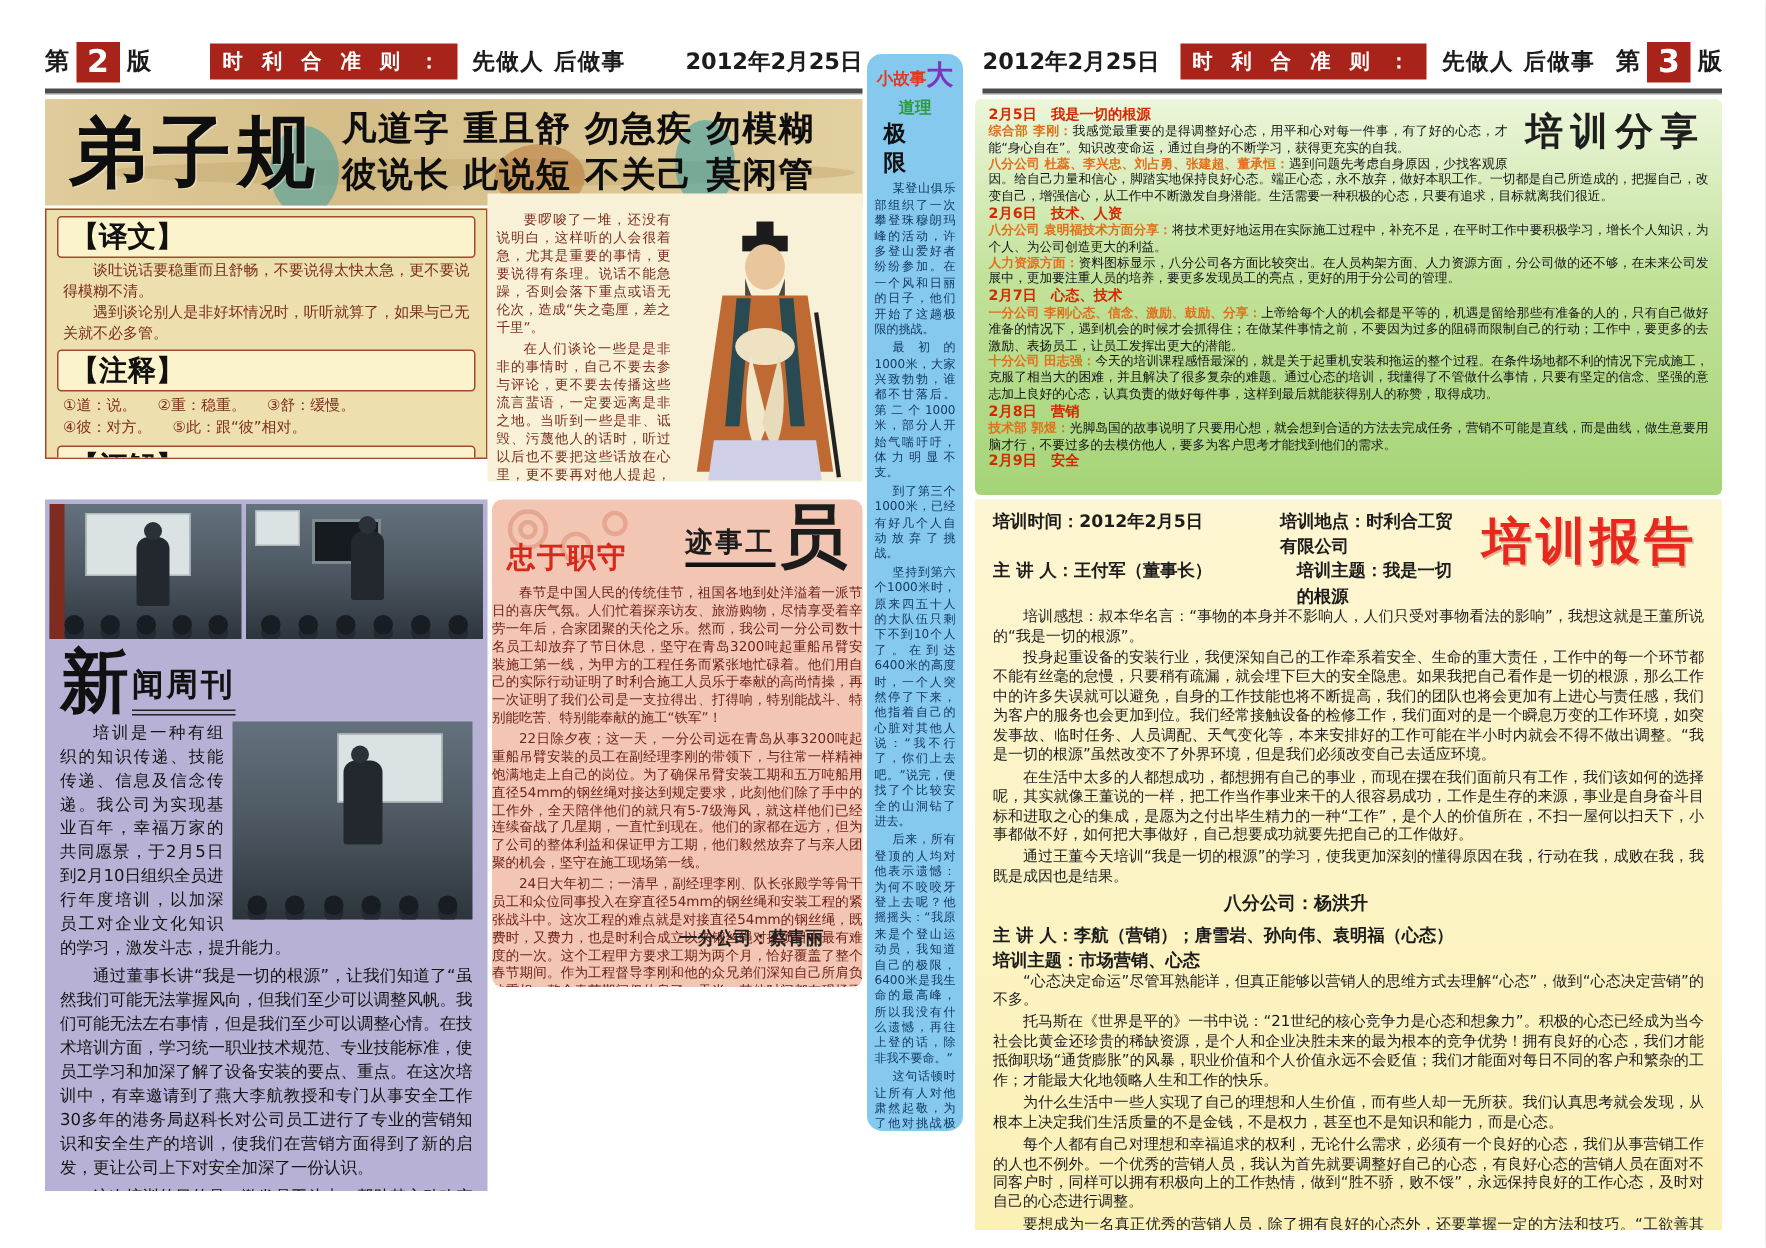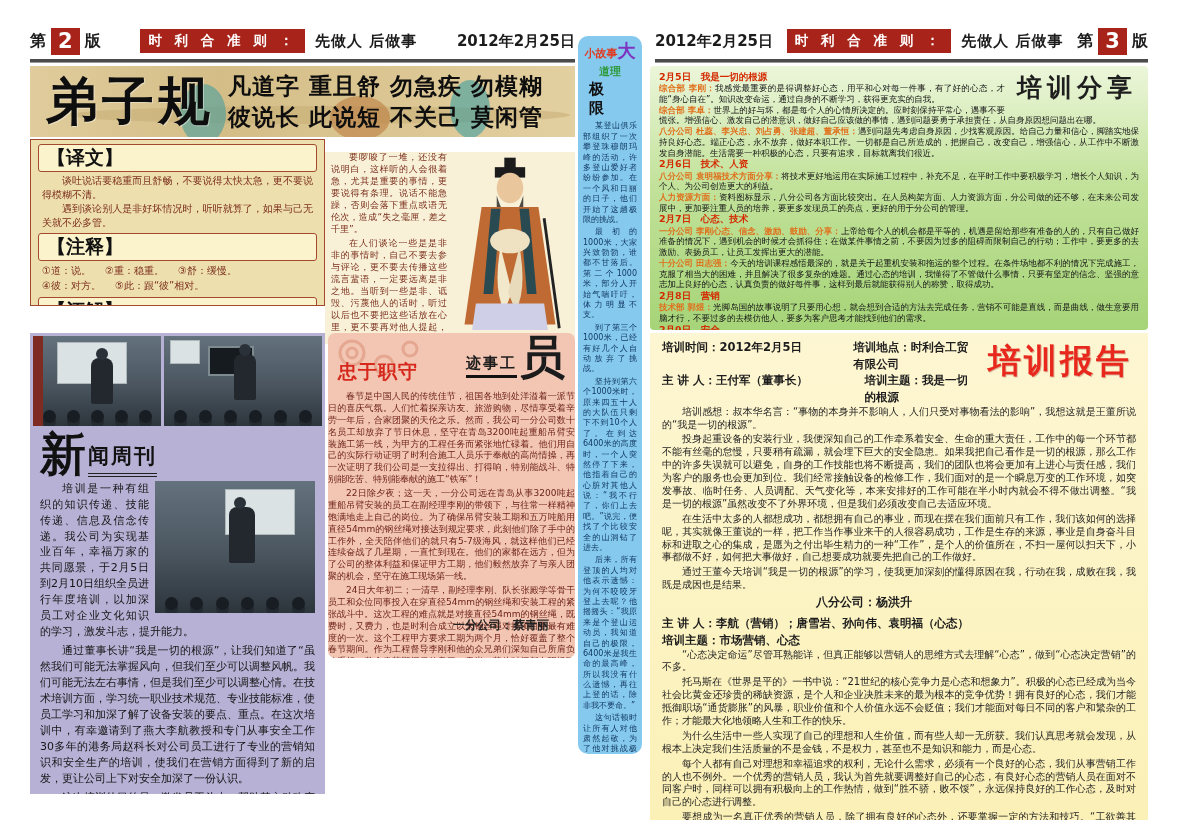--- a/index.html
+++ b/index.html
@@ -31,21 +31,21 @@
   .a4 { left:40px; top:40px; width:500px; height:18px; background:#c7ad74; border-radius:0; }
   .dzg-title { position:relative; font-size:52px; font-weight:bold; color:#0e0e0e; margin:0 14px 0 16px; letter-spacing:4px; text-shadow:1px 1px 0 rgba(255,255,255,.4); }
   .dzg-verse { position:relative; font-weight:bold; font-size:23px; line-height:1.32; color:#0e0e0e; letter-spacing:1px; }
 
   
   .classic { position:absolute; left:30px; top:139px; width:295px; height:167px; background:#eedfae; border:1px solid #a3492d; overflow:hidden; }
   .cbar { background:#fbf3cb; border:1px solid #a3492d; border-radius:3px; margin:4px 7px 2px; padding:0 8px; font-size:19px; font-weight:bold; color:#111; font-family:"DejaVu Serif","Liberation Serif",serif; }
   .classic p { color:#7a2d1b; font-size:10px; line-height:1.36; margin:1px 11px; text-indent:2em; text-align:justify; }
   .classic .zsrow { display:flex; flex-wrap:wrap; margin:2px 11px; }
   .classic .zsrow span { color:#7a2d1b; font-size:10px; margin-right:14px; line-height:1.5; }
-  .classic-mid { position:absolute; left:325px; top:152px; width:250px; height:192px; background:#f8f1d8; overflow:hidden; padding:0 6px; }
+  .classic-mid { position:absolute; left:325px; top:129px; width:250px; height:192px; background:#f8f1d8; overflow:hidden; padding:13px 6px; }
   .classic-mid svg { float:right; margin:0 0 2px 4px; }
   .classic-mid p { color:#7a2d1b; font-size:9px; line-height:1.33; text-indent:2em; text-align:justify; margin-bottom:2px; }
 
   
   .photo { position:relative; background:linear-gradient(180deg,#64727d 0%,#4a555f 55%,#2d353c 100%); overflow:hidden; }
   .board { position:absolute; background:#dbe2e4; border:1px solid #aeb8ba; }
   .screen { position:absolute; background:#161b1f; border:2px solid #7d8a90; }
   .person { position:absolute; width:22px; height:46px; background:#22282e; border-radius:8px 8px 2px 2px; }
   .person:before { content:""; position:absolute; top:-10px; left:5px; width:12px; height:12px; border-radius:50%; background:#2b3138; }
   .heads { position:absolute; bottom:3px; left:4px; right:4px; display:flex; justify-content:space-around; }
@@ -61,21 +61,21 @@
   .news-body { padding:4px 10px; }
   .news-body .ph3 { float:right; width:160px; height:132px; margin:0 0 4px 6px; }
   .news-body p { font-size:11px; line-height:1.45; text-indent:2em; color:#141414; text-align:justify; margin-bottom:3px; }
 
   
   .pink { position:absolute; left:328px; top:333px; width:247px; height:325px; background:#f2c6b3; border-radius:7px; overflow:hidden; }
   .pink-head { position:relative; height:56px; }
   .swirl { position:absolute; left:4px; top:2px; opacity:.7; }
   .badge { position:absolute; left:10px; top:26px; color:#d6281c; font-size:19px; font-weight:bold; letter-spacing:1px; }
   .emp-title { position:absolute; right:10px; top:4px; display:flex; align-items:flex-end; }
-  .emp-small { font-size:15px; font-weight:bold; border-bottom:3px solid #111; padding-bottom:2px; letter-spacing:2px; }
+  .emp-small { font-size:18px; font-weight:bold; border-bottom:3px solid #111; padding-bottom:2px; letter-spacing:2px; }
   .emp-big { font-size:46px; font-weight:bold; line-height:.9; margin-left:2px; }
   .pink-body { padding:2px 0; height:366px; overflow:hidden; }
   .pink-body p { font-size:9px; color:#6e2318; line-height:1.32; text-indent:2em; text-align:justify; margin-bottom:2px; }
   .pink-sig { position:absolute; right:26px; bottom:24px; font-size:12px; font-weight:bold; color:#222; }
 
   
   .story { position:absolute; left:578px; top:36px; width:64px; height:718px; background:#85c9ef; border-radius:10px; padding:5px 5px; overflow:hidden; }
   .story-head { text-align:center; font-weight:bold; line-height:1.1; }
   .sh-a { color:#e03a20; font-size:11px; }
   .sh-b { color:#7d35c0; font-size:18px; }
@@ -268,21 +268,20 @@
       <span class="numbox">3</span>
       <span class="pageword">版</span>
     </span>
   </div>
   <div class="rule rule-r"></div>
 
   <div class="share">
     <div class="share-title">培训分享</div>
     <div class="ts-date">2月5日　我是一切的根源</div>
     <p><b class="ts-name">综合部 李刚：</b><span>我感觉最重要的是得调整好心态，用平和心对每一件事，有了好的心态，才能“身心自在”。知识改变命运，通过自身的不断学习，获得更充实的自我。</span></p>
-    <p><b class="ts-name">综合部 李卓：</b><span>世界上的好与坏，都是每个人的心情所决定的。应时刻保持平常心，遇事不要慌张。增强信心、激发自己的潜意识，做好自己应该做的事情，遇到问题要勇于承担责任，从自身原因想问题出在哪。</span></p>
     <p><b class="ts-name">八分公司 杜蕊、李兴忠、刘占勇、张建超、董承恒：</b><span>遇到问题先考虑自身原因，少找客观原因。给自己力量和信心，脚踏实地保持良好心态。端正心态，永不放弃，做好本职工作。一切都是自己所造成的，把握自己，改变自己，增强信心，从工作中不断激发自身潜能。生活需要一种积极的心态，只要有追求，目标就离我们很近。</span></p>
     <div class="ts-date">2月6日　技术、人资</div>
     <p><b class="ts-name">八分公司 袁明福技术方面分享：</b><span>将技术更好地运用在实际施工过程中，补充不足，在平时工作中要积极学习，增长个人知识，为个人、为公司创造更大的利益。</span></p>
     <p><b class="ts-name">人力资源方面：</b><span>资料图标显示，八分公司各方面比较突出。在人员构架方面、人力资源方面，分公司做的还不够，在未来公司发展中，更加要注重人员的培养，要更多发现员工的亮点，更好的用于分公司的管理。</span></p>
     <div class="ts-date">2月7日　心态、技术</div>
     <p><b class="ts-name">一分公司 李刚心态、信念、激励、鼓励、分享：</b><span>上帝给每个人的机会都是平等的，机遇是留给那些有准备的人的，只有自己做好准备的情况下，遇到机会的时候才会抓得住；在做某件事情之前，不要因为过多的阻碍而限制自己的行动；工作中，要更多的去激励、表扬员工，让员工发挥出更大的潜能。</span></p>
     <p><b class="ts-name">十分公司 田志强：</b><span>今天的培训课程感悟最深的，就是关于起重机安装和拖运的整个过程。在条件场地都不利的情况下完成施工，克服了相当大的困难，并且解决了很多复杂的难题。通过心态的培训，我懂得了不管做什么事情，只要有坚定的信念、坚强的意志加上良好的心态，认真负责的做好每件事，这样到最后就能获得别人的称赞，取得成功。</span></p>
     <div class="ts-date">2月8日　营销</div>
     <p><b class="ts-name">技术部 郭煜：</b><span>光脚岛国的故事说明了只要用心想，就会想到合适的方法去完成任务，营销不可能是直线，而是曲线，做生意要用脑才行，不要过多的去模仿他人，要多为客户思考才能找到他们的需求。</span></p>
     <div class="ts-date">2月9日　安全</div>

